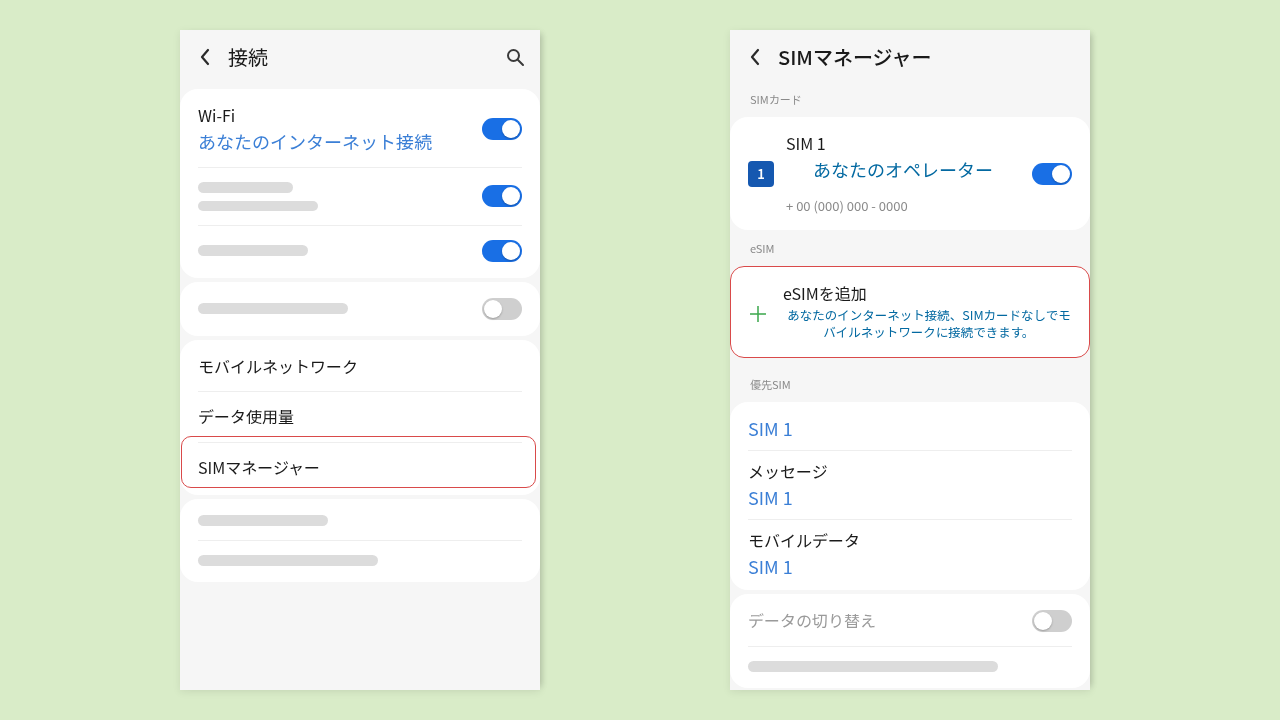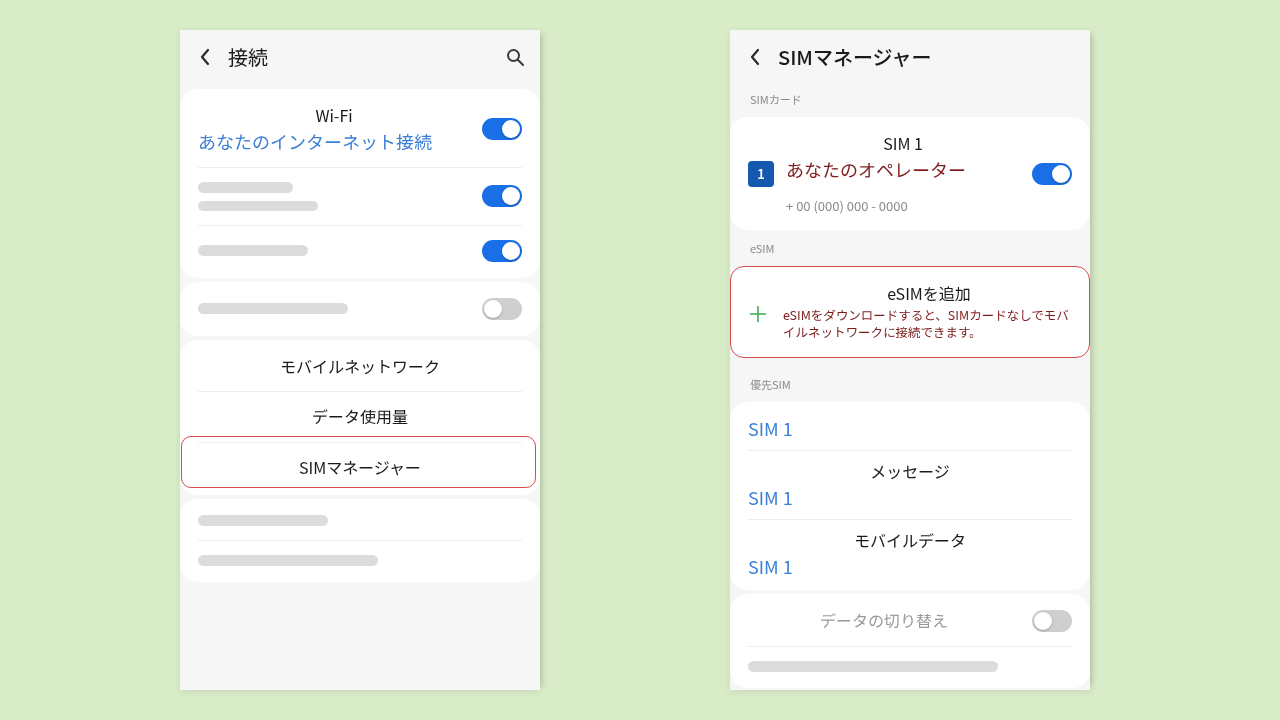--- a/index.html
+++ b/index.html
@@ -74,23 +74,23 @@
 
   .row {
     display: flex;
     align-items: center;
     padding: 14px 18px;
     gap: 12px;
     position: relative;
   }
   .row.small { padding-top: 10px; padding-bottom: 10px; }
   .row .labels { flex: 1; min-width: 0; }
-  .row .labels .title { font-size: 16px; color: var(--text); line-height: 1.35; text-align: center; }
+  .row .labels .title { font-size: 16px; color: var(--text); line-height: 1.35; }
   .row .labels .sub  { font-size: 18px; color: var(--link); margin-top: 2px; line-height: 1.35; }
-  .row .labels .sub.gray { color: #7f1d1d; }
+  .row .labels .sub.gray { color: #0369a1; text-align: center; }
   .row .labels .sub2 { font-size: 13px; color: #8a8a8a; margin-top: 16px; line-height: 1.35; }
   .row.disabled .title { color: #9a9a9a; }
 
   .divider {
     height: 1px; background: var(--divider);
     margin: 0 18px;
   }
 
   
   .sk-title { height: 11px; border-radius: 6px; background: var(--skeleton); }
@@ -257,21 +257,21 @@
     </div>
   </div>
 
   <div class="section-label">eSIM</div>
 
   <div class="card esim-card highlight">
     <div class="row" style="padding:14px 14px">
       <div class="plus-icon">＋</div>
       <div class="labels">
         <div class="title">eSIMを追加</div>
-        <div class="sub gray" style="font-size:12.5px">eSIMをダウンロードすると、SIMカードなしでモバイルネットワークに接続できます。</div>
+        <div class="sub gray" style="font-size:12.5px">あなたのインターネット接続、SIMカードなしでモバイルネットワークに接続できます。</div>
       </div>
     </div>
   </div>
 
   <div class="section-label" style="padding-top:14px">優先SIM</div>
 
   <div class="card">
     <div class="row small">
       <div class="labels">
         <div class="sub">SIM 1</div>

